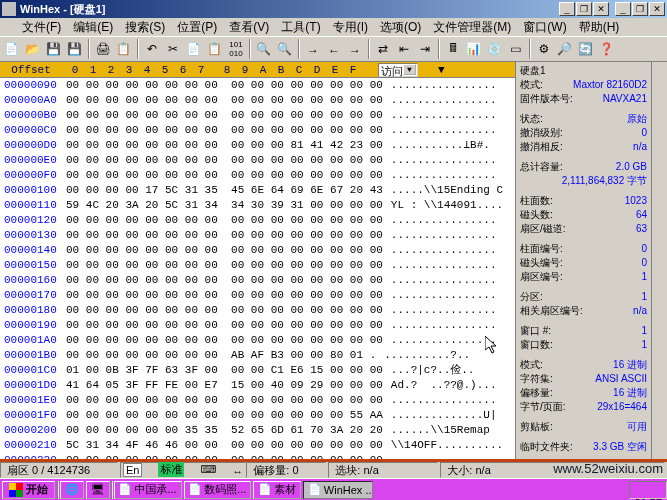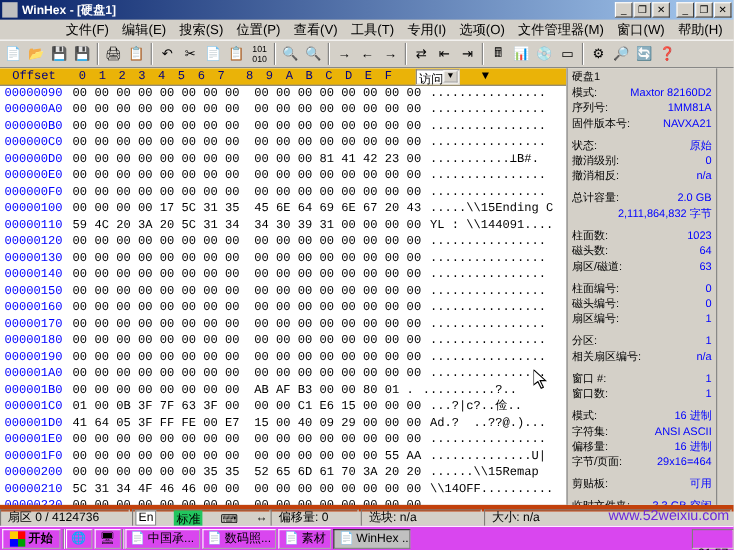--- a/index.html
+++ b/index.html
@@ -2,21 +2,21 @@
 <html><head>
 <meta charset="utf-8">
 <style>
 * { margin: 0; padding: 0; box-sizing: border-box; }
 body { font-family: "SimSun", "MS Sans Serif", sans-serif; font-size: 11px; background: #d4d0c8; width: 667px; height: 500px; overflow: hidden; position: relative; }
 .titlebar { background: linear-gradient(to right, #0a246a, #a6caf0); color: white; height: 18px; display: flex; align-items: center; padding: 0 2px; }
 .titlebar .icon { width: 14px; height: 14px; background: #c0c0c0; margin-right: 4px; }
 .titlebar .title { flex: 1; font-weight: bold; font-size: 11px; }
 .titlebar .wbtns { display: flex; gap: 1px; }
 .titlebar .wbtn { width: 16px; height: 14px; background: #d4d0c8; border: 1px solid; border-color: #fff #404040 #404040 #fff; font-size: 9px; text-align: center; line-height: 12px; color: black; font-family: "Marlett", sans-serif; }
-.menubar { background: #d4d0c8; height: 18px; display: flex; align-items: center; padding: 0 4px; font-size: 12px; justify-content: flex-end; }
+.menubar { background: #d4d0c8; height: 18px; display: flex; align-items: center; padding: 0 16px; font-size: 12px; }
 .menubar span { padding: 0 6px; cursor: default; }
 .toolbar { background: #d4d0c8; height: 26px; border-top: 1px solid #fff; border-bottom: 1px solid #808080; display: flex; align-items: center; padding: 0 2px; gap: 1px; }
 .tbtn { width: 20px; height: 20px; display: flex; align-items: center; justify-content: center; font-size: 12px; }
 .tsep { width: 2px; height: 20px; border-left: 1px solid #808080; border-right: 1px solid #fff; margin: 0 2px; }
 .main { display: flex; height: 397px; background: white; }
 .hexpanel { flex: 1; display: flex; flex-direction: column; overflow: hidden; }
 .hexheader { display: flex; background: #eab308; border-bottom: 1px solid #808080; font-family: "Courier New", monospace; font-size: 11px; height: 16px; align-items: center; }
 .offcol { width: 62px; text-align: center; color: #000080; }
 .hexcols { display: flex; padding-left: 4px; }
 .hexcols span { width: 18px; text-align: center; color: #000080; }
@@ -28,23 +28,23 @@
 .hexrow { display: flex; white-space: pre; }
 .hexrow .off { width: 62px; color: #0000ff; padding-left: 4px; }
 .hexrow .bytes { padding-left: 4px; color: #000; letter-spacing: 0; }
 .hexrow .asc { padding-left: 8px; color: #000; }
 .sidepanel { width: 152px; background: #d4d0c8; border-left: 1px solid #808080; padding: 2px 4px; font-size: 10px; overflow: hidden; position: relative; }
 .sidepanel::before { content: ""; position: absolute; right: 0; top: 0; bottom: 0; width: 15px; background: #d4d0c8; border-left: 1px solid #808080; }
 .sp-row { display: flex; justify-content: space-between; line-height: 14px; padding-right: 16px; }
 .sp-row .k { color: #000; }
 .sp-row .v { color: #0000ff; text-align: right; }
 .sp-sep { height: 6px; }
-.statusbar { background: #d4d0c8; height: 18px; border-top: 6px solid #c2410c; display: flex; align-items: center; font-size: 11px; }
+.statusbar { background: #d4d0c8; height: 18px; border-top: 3px solid #c2410c; display: flex; align-items: center; font-size: 11px; }
 .statusbar .cell { border: 1px inset #d4d0c8; padding: 0 6px; height: 16px; line-height: 14px; margin-right: 2px; }
-.watermark { position: absolute; right: 4px; bottom: 24px; color: #6d28d9; font-size: 13px; font-family: Arial; z-index: 5; }
+.watermark { position: absolute; right: 4px; bottom: 24px; color: #0f172a; font-size: 13px; font-family: Arial; z-index: 5; }
 .taskbar { position: absolute; bottom: 0; left: 0; right: 0; height: 22px; background: #d946ef; border-top: 1px solid #fff; display: flex; align-items: center; font-size: 11px; }
 .startbtn { height: 18px; border: 1px outset #fff; padding: 0 6px; margin: 0 2px; display: flex; align-items: center; gap: 3px; font-weight: bold; }
 .startbtn .flag { width: 14px; height: 14px; background: conic-gradient(#ff0000 0 25%, #00a000 0 50%, #0000ff 0 75%, #ffcc00 0); }
 .taskbtn { height: 18px; border: 1px outset #fff; padding: 0 4px; margin: 0 1px; display: flex; align-items: center; gap: 2px; max-width: 70px; overflow: hidden; white-space: nowrap; }
 .taskbtn.active { border: 1px inset #808080; background: #c0c0c0; }
 .tray { margin-left: auto; border: 1px inset #d4d0c8; height: 18px; padding: 0 4px; display: flex; align-items: center; gap: 3px; flex-direction: column; }
 .ticon { width: 14px; height: 14px; background: #808080; }
 svg { display: block; }
 .cursor { position: absolute; left: 485px; top: 336px; z-index: 10; pointer-events: none; }
 </style>
@@ -178,24 +178,20 @@
   <div class="sidepanel" id="sidepanel">
       <div class="sp-row">
         <span class="k">硬盘1</span>
         <span class="v"></span>
       </div>
       <div class="sp-row">
         <span class="k">模式:</span>
         <span class="v">Maxtor 82160D2</span>
       </div>
       <div class="sp-row">
-        <span class="k">序列号:</span>
-        <span class="v">1MM81A</span>
-      </div>
-      <div class="sp-row">
         <span class="k">固件版本号:</span>
         <span class="v">NAVXA21</span>
       </div>
       <div class="sp-sep"></div>
       <div class="sp-row">
         <span class="k">状态:</span>
         <span class="v">原始</span>
       </div>
       <div class="sp-row">
         <span class="k">撤消级别:</span>

